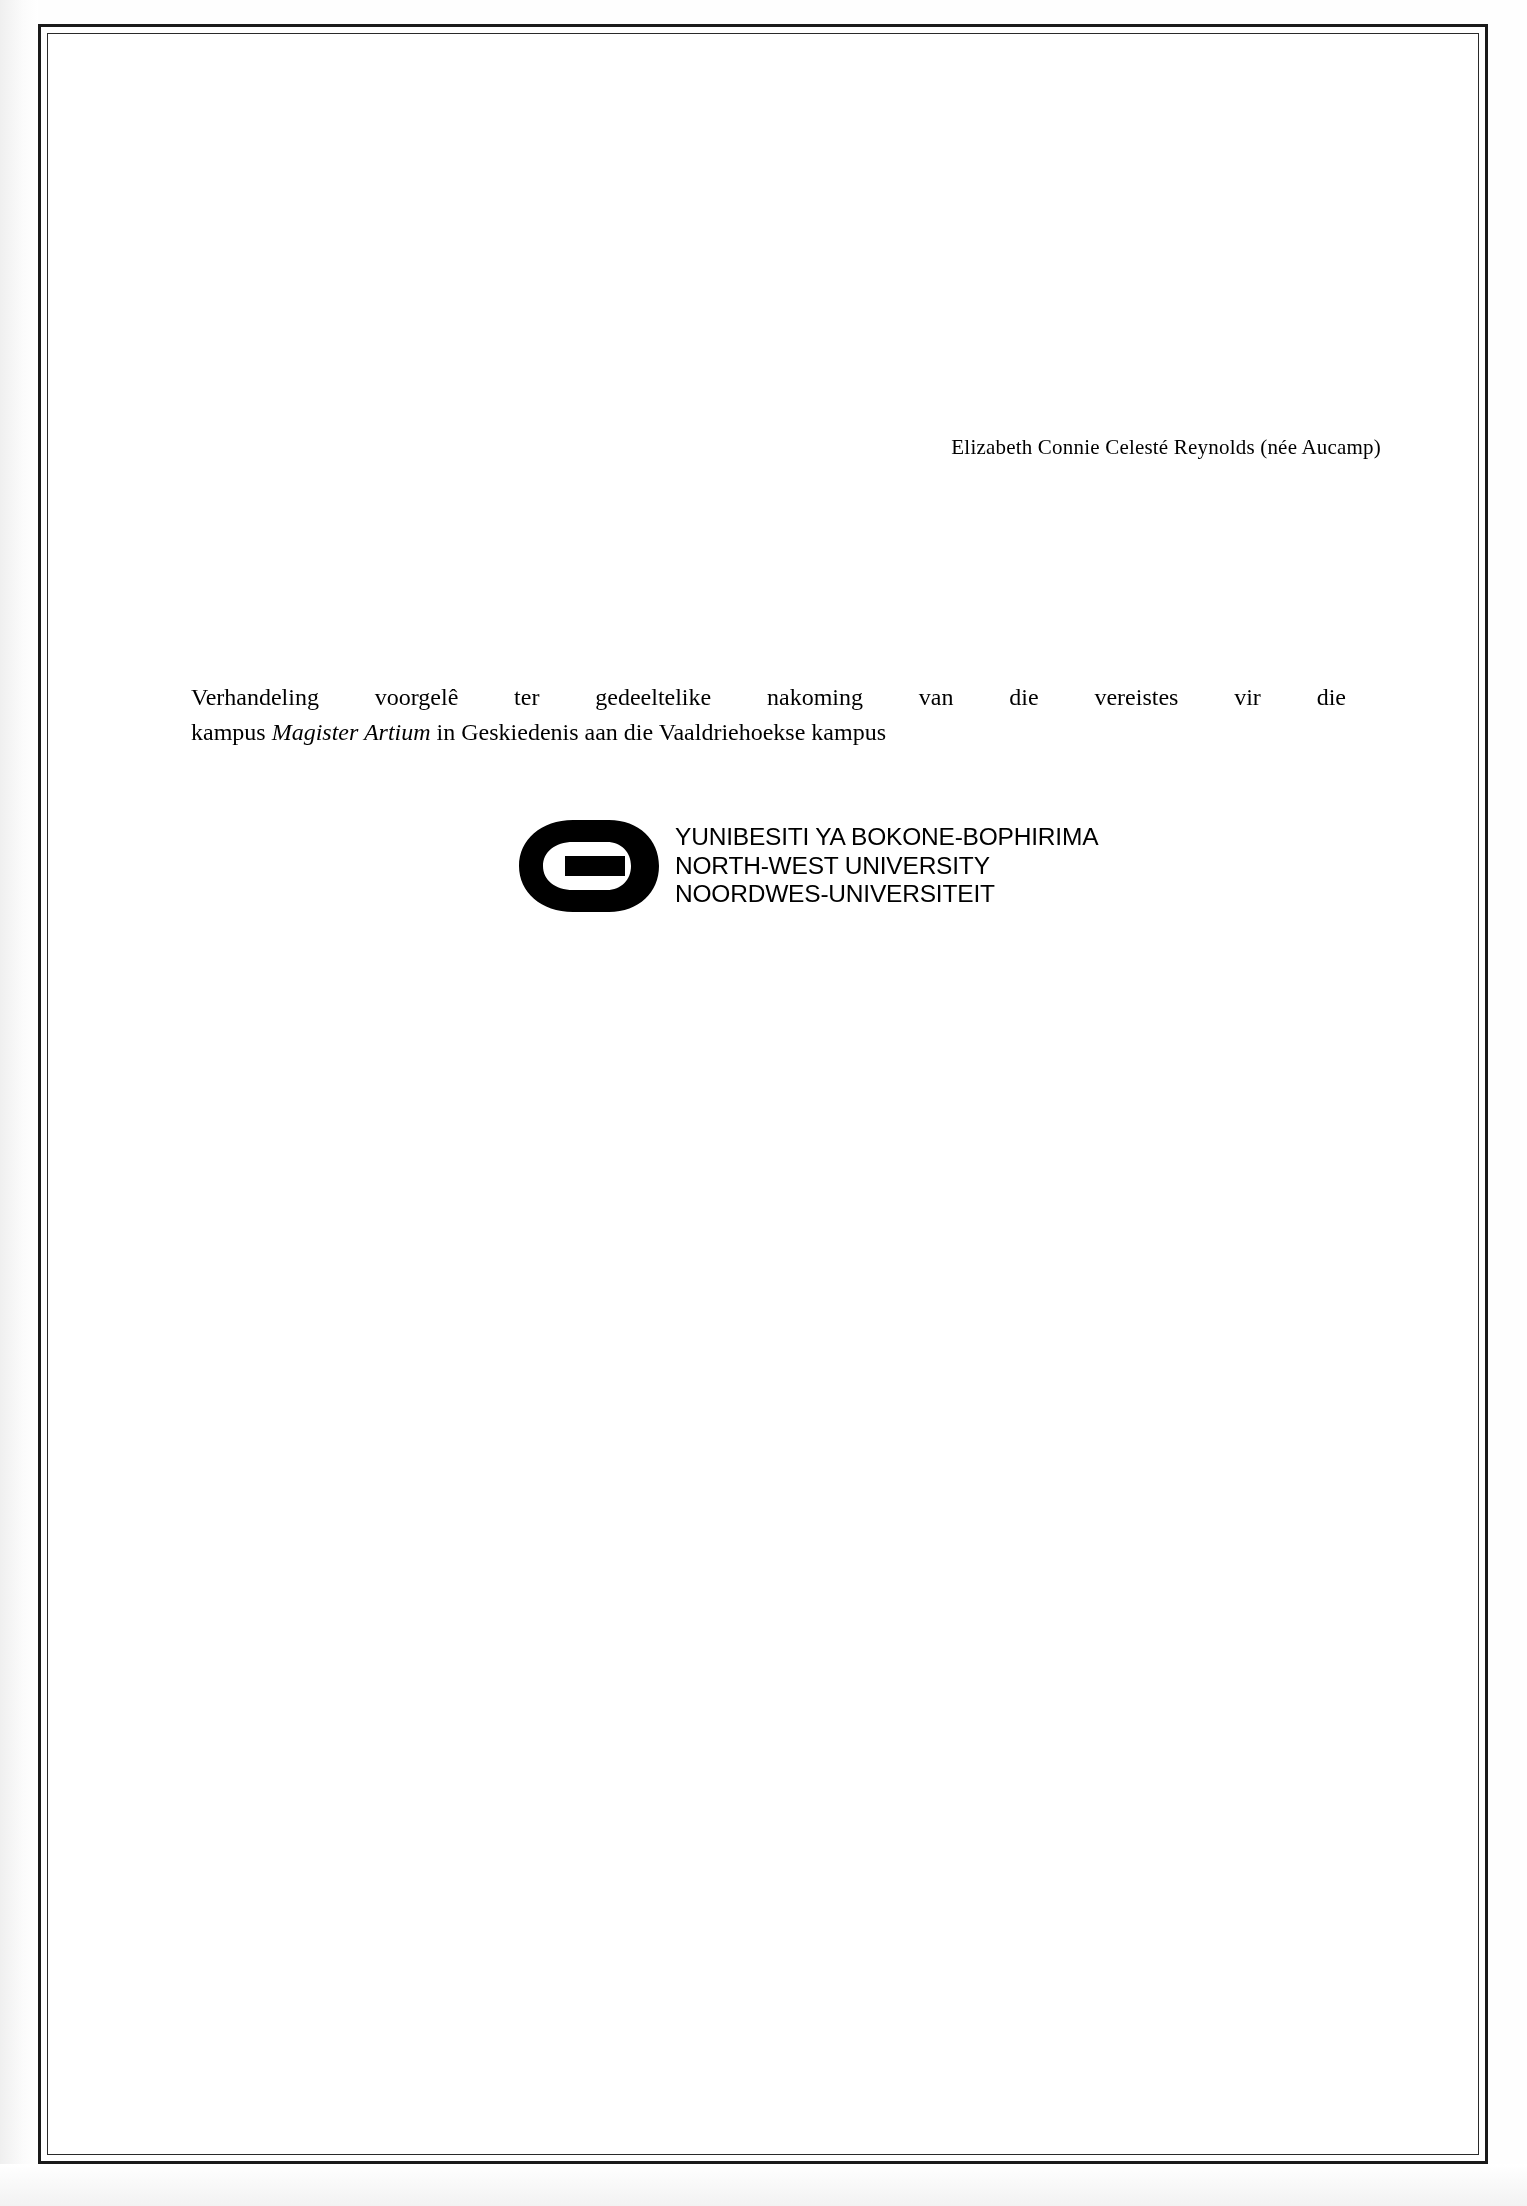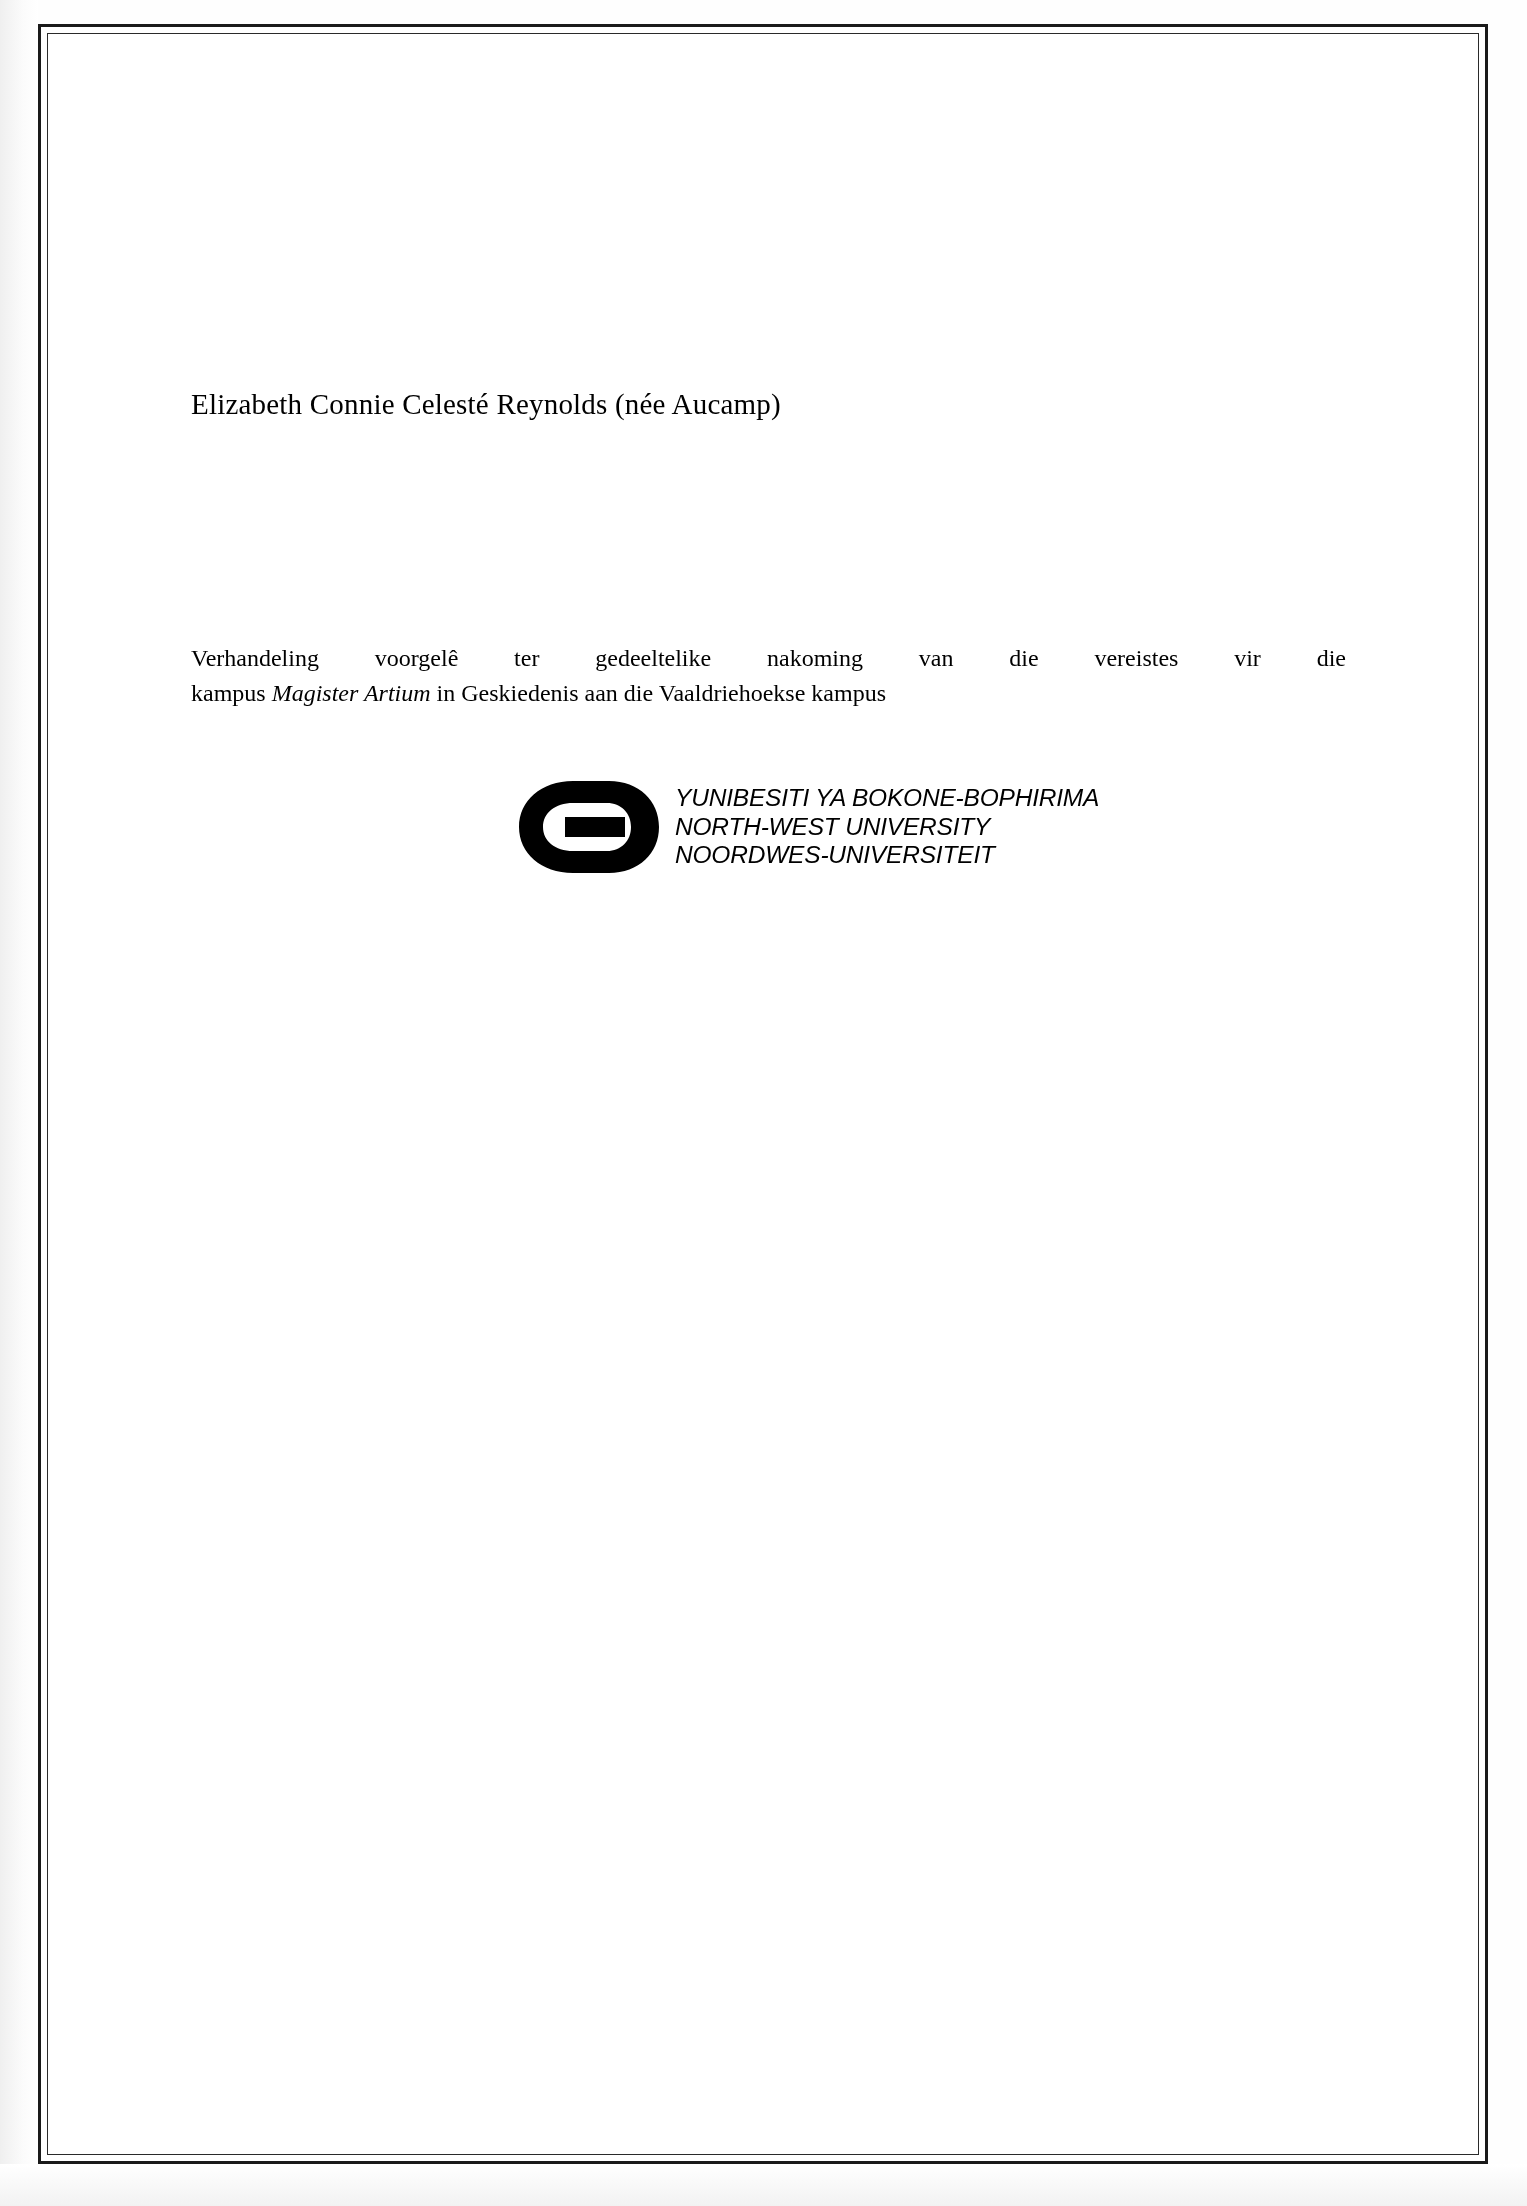--- a/index.html
+++ b/index.html
@@ -67,23 +67,23 @@
     display: block;
   }
 
   .byword {
     text-align: center;
     font-size: 25px;
     margin-top: 250px;
   }
 
   .author {
-    text-align: left;
-    font-size: 29px;
-    margin-top: 61px;
+    text-align: right;
+    font-size: 21px;
+    margin-top: 108px;
     letter-spacing: 0.2px;
   }
 
   .declaration {
     margin-top: 220px;
     font-size: 24px;
     line-height: 1.46;
     width: 1155px;
   }
   .decl-line1 {
@@ -123,21 +123,20 @@
   }
   .logo-mark svg { display: block; }
 
   .logo-text {
     margin-left: 8px;
     font-family: "Liberation Sans", sans-serif;
     font-size: 24.5px;
     line-height: 1.16;
     letter-spacing: -0.2px;
     white-space: nowrap;
-    font-style: italic;
   }
   .logo-text span { display: block; }
 
   
   .scan-edge {
     position: absolute;
     left: 0;
     top: 0;
     width: 38px;
     height: 2206px;

